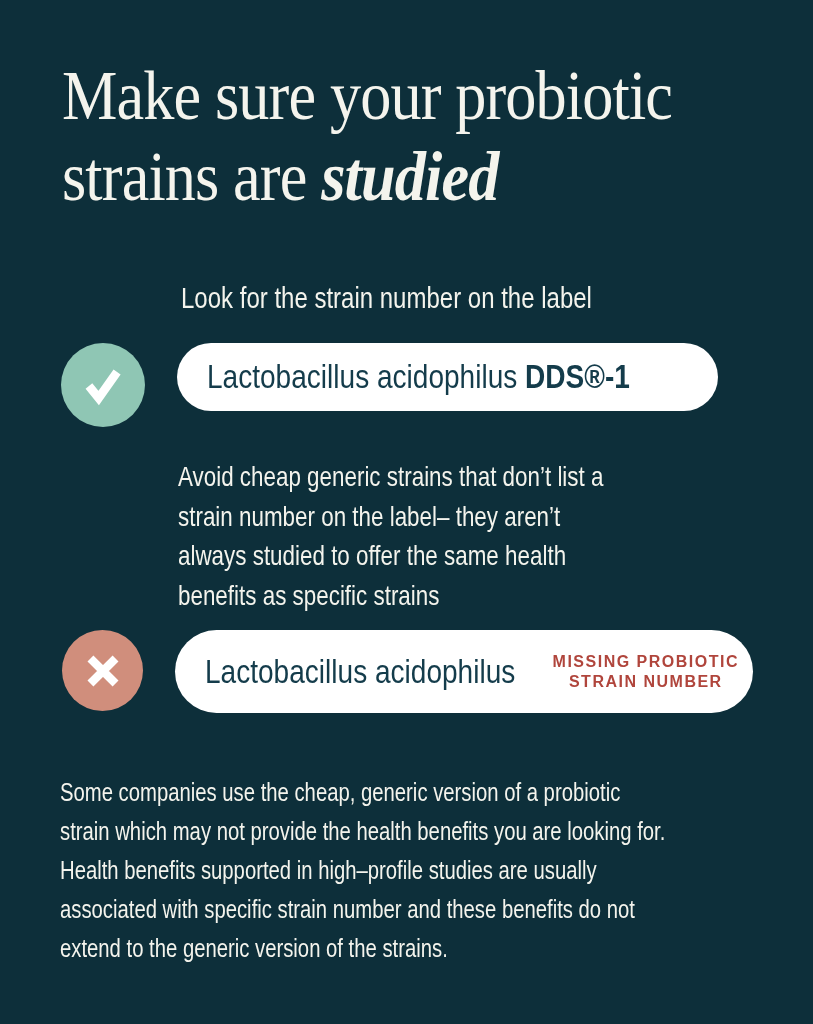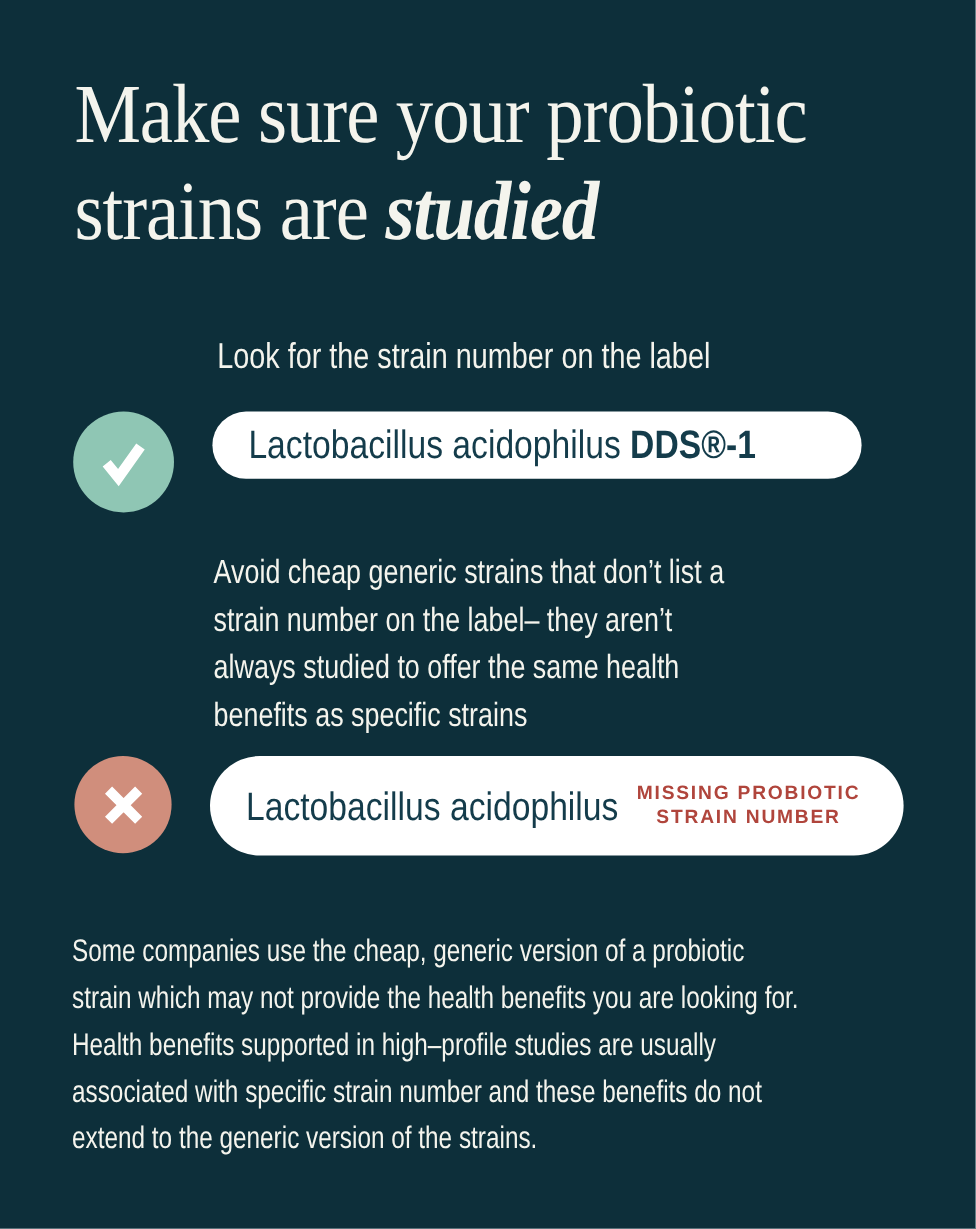--- a/index.html
+++ b/index.html
@@ -62,21 +62,21 @@
 
   .pill {
     position: absolute;
     background: var(--pill-background, #ffffff);
     display: flex;
     align-items: center;
     box-sizing: border-box;
   }
   .pill-good {
     left: 177px; top: 343px;
-    width: 541px; height: 56px;
+    width: 541px; height: 68px;
     border-radius: 40px;
     padding: 0 28px 0 30px;
   }
   .pill-bad {
     left: 175px; top: 630px;
     width: 578px; height: 83px;
     border-radius: 41.5px;
     padding: 0 26px 0 30px;
   }
 
@@ -84,21 +84,21 @@
     font-size: 33px;
     color: var(--pill-text, #143c4b);
     transform: scaleX(0.85);
     transform-origin: 0 50%;
     white-space: nowrap;
   }
   .strain-name b { font-weight: 700; }
 
   .badge {
     position: absolute;
-    right: 36px;
+    right: 14px;
     top: 50%;
     transform: translateY(-50%);
     color: var(--badge-red, #b0453c);
     font-weight: 700;
     font-size: 16px;
     line-height: 20px;
     letter-spacing: 1.5px;
     text-align: center;
     white-space: pre-line;
   }

